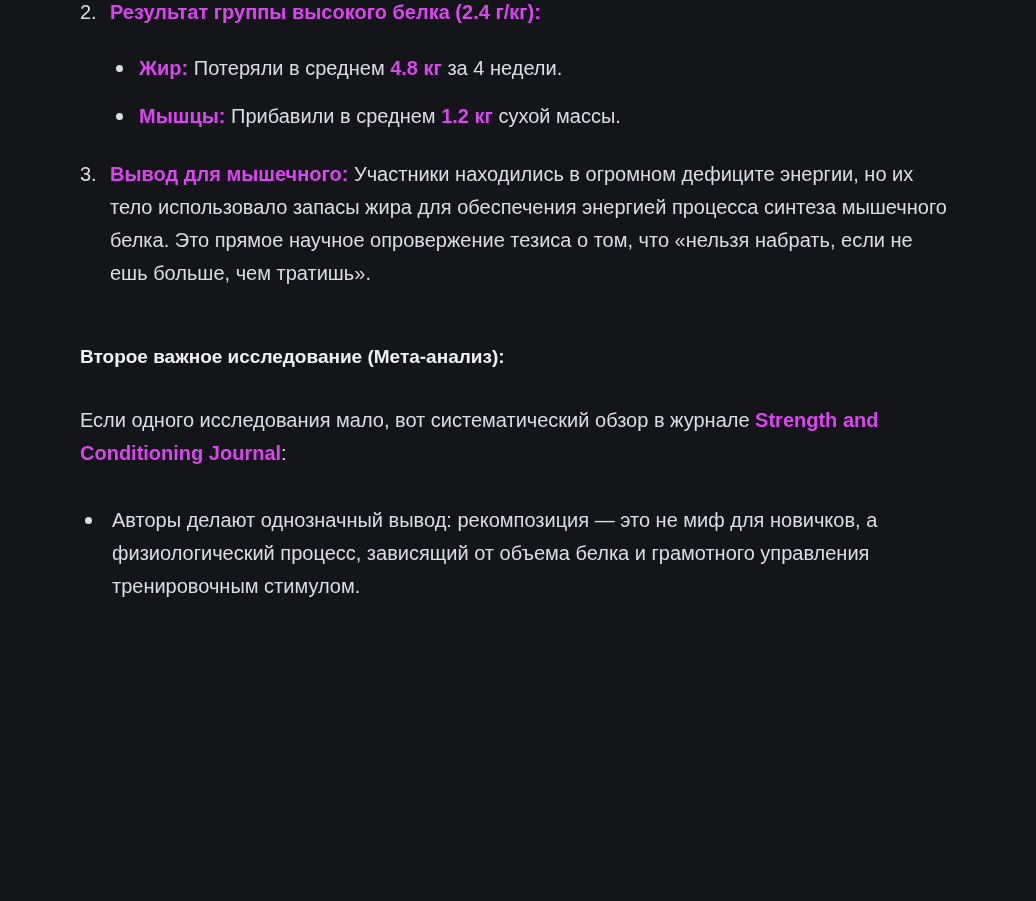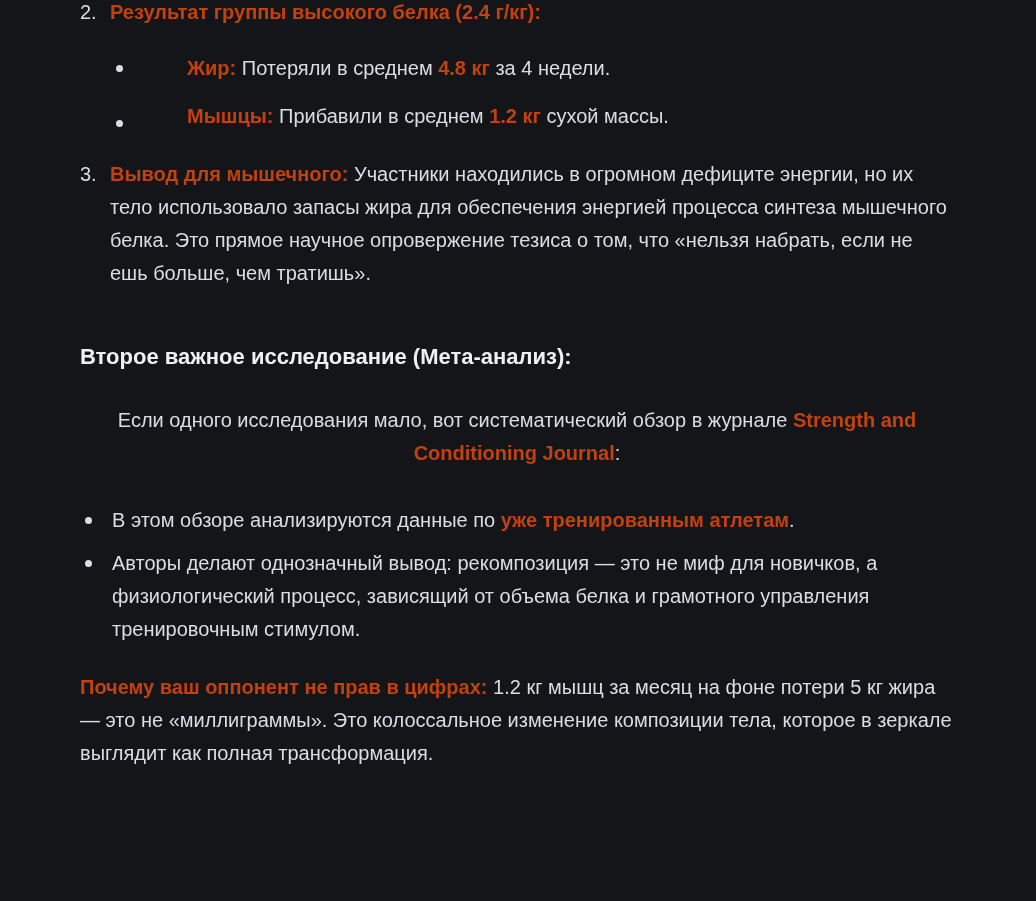--- a/index.html
+++ b/index.html
@@ -8,44 +8,44 @@
     background: #141519;
     font-family: "Liberation Sans", "DejaVu Sans", sans-serif;
     color: #dcdde2;
     overflow: hidden;
   }
   .content {
     padding: 0 82px 0 80px;
     font-size: 20px;
     line-height: 33px;
   }
-  strong { font-weight: 700; color: #c2410c; }
+  strong { font-weight: 700; color: #d946ef; }
 
   .olist { margin-top: -4px; }
   .oli { display: flex; }
   .oli + .oli { margin-top: 25px; }
   .oli-num { flex: 0 0 30px; width: 30px; color: #dcdde2; }
   .oli-body { flex: 1; min-width: 0; }
 
   .sub-list { margin-top: 23px; }
-  .sub-bullet { display: flex; gap: 48px; }
-  .sub-bullet + .sub-bullet { margin-top: 15px; align-items: center; }
+  .sub-bullet { display: flex; }
+  .sub-bullet + .sub-bullet { margin-top: 15px; }
   .sub-dot {
     flex: 0 0 7px; width: 7px; height: 7px;
     border-radius: 50%; background: #dcdde2;
     margin: 13px 16px 0 6px;
   }
 
   .section-heading {
-    font-size: 22px; line-height: 34px;
+    font-size: 19px; line-height: 34px;
     font-weight: 700; color: #eef0f3;
     margin-top: 50px; margin-bottom: 30px;
   }
 
-  .pline { display: block; text-align: center; }
+  .pline { display: block; }
 
   .blist { margin-top: 34px; }
   .b-item { display: flex; }
   .b-item + .b-item { margin-top: 10px; }
   .b-dot {
     flex: 0 0 7px; width: 7px; height: 7px;
     border-radius: 50%; background: #dcdde2;
     margin: 13px 20px 0 5px;
   }
   .b-text { flex: 1; min-width: 0; }
@@ -87,23 +87,18 @@
 
   <h3 class="section-heading">Второе важное исследование (Мета-анализ):</h3>
 
   <div class="para">
     <span class="pline"><span>Если одного исследования мало, вот систематический обзор в журнале </span><strong>Strength and Conditioning Journal</strong><span>:</span></span>
   </div>
 
   <div class="blist">
     <div class="b-item">
       <span class="b-dot"></span>
-      <div class="b-text"><span>В этом обзоре анализируются данные по </span><strong>уже тренированным атлетам</strong><span>.</span></div>
-    </div>
-    <div class="b-item">
-      <span class="b-dot"></span>
       <div class="b-text"><span>Авторы делают однозначный вывод: рекомпозиция — это не миф для новичков, а физиологический процесс, зависящий от объема белка и грамотного управления тренировочным стимулом.</span></div>
     </div>
   </div>
 
-  <div class="closing"><strong>Почему ваш оппонент не прав в цифрах:</strong><span> 1.2 кг мышц за месяц на фоне потери 5 кг жира — это не «миллиграммы». Это колоссальное изменение композиции тела, которое в зеркале выглядит как полная трансформация.</span></div>
 
 </div>
 
 </body></html>

